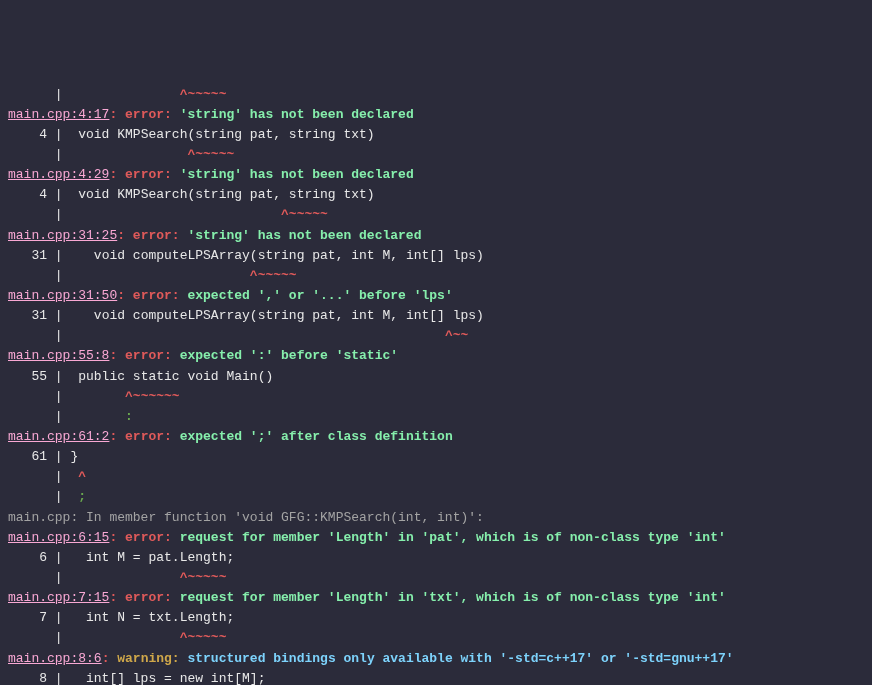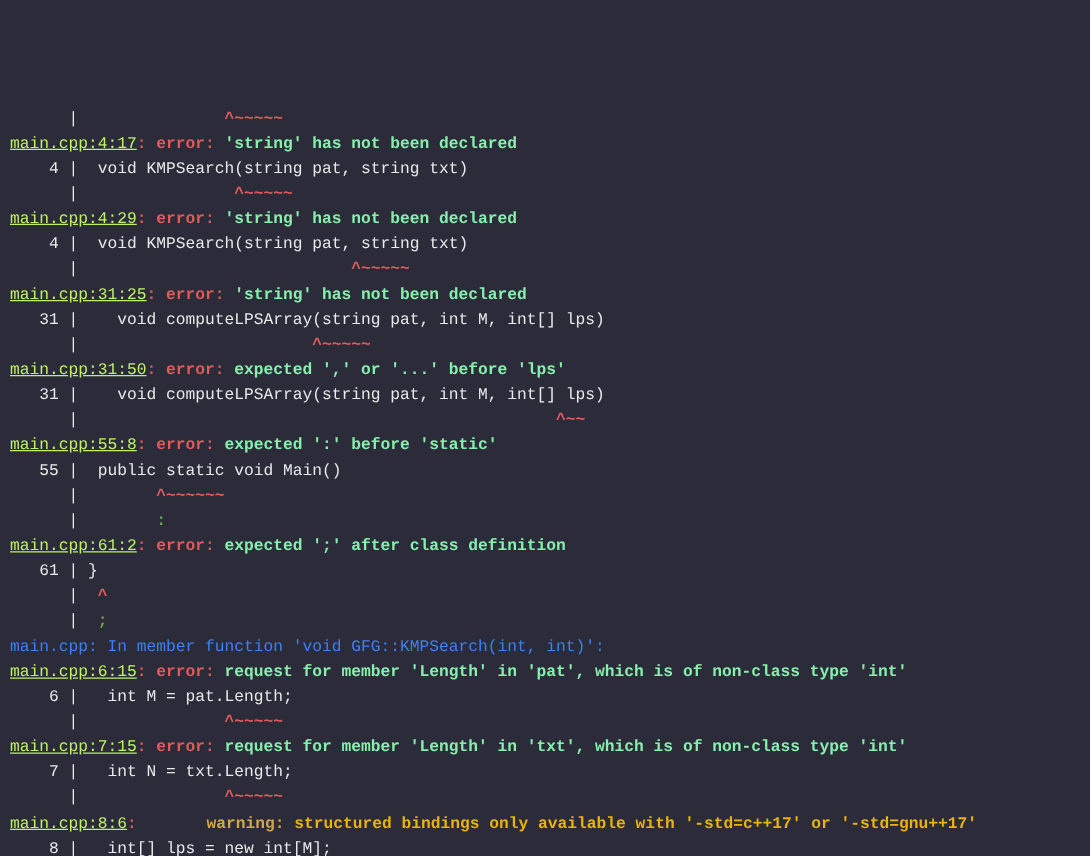--- a/index.html
+++ b/index.html
@@ -6,28 +6,28 @@
   body {
     background: #2b2b3a;
     font-family: "Consolas", "Courier New", monospace;
     font-size: 13px;
     line-height: 1.55;
     color: #d6d6d6;
     padding: 4px 8px;
     white-space: pre;
     overflow-x: auto;
   }
-  .loc { color: #bef264; text-decoration: underline; }
+  .loc { color: #f9a8d4; text-decoration: underline; }
   .err { color: #e05a5a; font-weight: bold; }
   .msg { color: #86efac; font-weight: bold; }
-  .warn { color: #d0a84a; font-weight: bold; margin-left: 48px; }
-  .warnmsg { color: #eab308; font-weight: bold; }
+  .warn { color: #d0a84a; font-weight: bold; }
+  .warnmsg { color: #7dd3fc; font-weight: bold; }
   .code { color: #e8e8e8; }
   .hat { color: #e05a5a; font-weight: bold; }
-  .note { color: #3b82f6; }
+  .note { color: #a3a3a3; }
   .fix { color: #6aa84f; font-weight: bold; }
   .line { display: block; }
 </style>
 </head>
 <body>
 
 
 
 <div id="output"><span class="line"><span class="code">      |               </span><span class="hat">^~~~~~</span></span><span class="line"><span class="loc">main.cpp:4:17</span><span class="err">: </span><span class="err">error: </span><span class="msg">'string' has not been declared</span></span><span class="line"><span class="code">    4 |  </span><span class="code">void KMPSearch(string pat, string txt)</span></span><span class="line"><span class="code">      |                </span><span class="hat">^~~~~~</span></span><span class="line"><span class="loc">main.cpp:4:29</span><span class="err">: </span><span class="err">error: </span><span class="msg">'string' has not been declared</span></span><span class="line"><span class="code">    4 |  </span><span class="code">void KMPSearch(string pat, string txt)</span></span><span class="line"><span class="code">      |                            </span><span class="hat">^~~~~~</span></span><span class="line"><span class="loc">main.cpp:31:25</span><span class="err">: </span><span class="err">error: </span><span class="msg">'string' has not been declared</span></span><span class="line"><span class="code">   31 |    </span><span class="code">void computeLPSArray(string pat, int M, int[] lps)</span></span><span class="line"><span class="code">      |                        </span><span class="hat">^~~~~~</span></span><span class="line"><span class="loc">main.cpp:31:50</span><span class="err">: </span><span class="err">error: </span><span class="msg">expected ',' or '...' before 'lps'</span></span><span class="line"><span class="code">   31 |    </span><span class="code">void computeLPSArray(string pat, int M, int[] lps)</span></span><span class="line"><span class="code">      |                                                 </span><span class="hat">^~~</span></span><span class="line"><span class="loc">main.cpp:55:8</span><span class="err">: </span><span class="err">error: </span><span class="msg">expected ':' before 'static'</span></span><span class="line"><span class="code">   55 |  </span><span class="code">public static void Main()</span></span><span class="line"><span class="code">      |        </span><span class="hat">^~~~~~~</span></span><span class="line"><span class="code">      |        </span><span class="fix">:</span></span><span class="line"><span class="loc">main.cpp:61:2</span><span class="err">: </span><span class="err">error: </span><span class="msg">expected ';' after class definition</span></span><span class="line"><span class="code">   61 | </span><span class="code">}</span></span><span class="line"><span class="code">      |  </span><span class="hat">^</span></span><span class="line"><span class="code">      |  </span><span class="fix">;</span></span><span class="line"><span class="note">main.cpp: In member function 'void GFG::KMPSearch(int, int)':</span></span><span class="line"><span class="loc">main.cpp:6:15</span><span class="err">: </span><span class="err">error: </span><span class="msg">request for member 'Length' in 'pat', which is of non-class type 'int'</span></span><span class="line"><span class="code">    6 |   </span><span class="code">int M = pat.Length;</span></span><span class="line"><span class="code">      |               </span><span class="hat">^~~~~~</span></span><span class="line"><span class="loc">main.cpp:7:15</span><span class="err">: </span><span class="err">error: </span><span class="msg">request for member 'Length' in 'txt', which is of non-class type 'int'</span></span><span class="line"><span class="code">    7 |   </span><span class="code">int N = txt.Length;</span></span><span class="line"><span class="code">      |               </span><span class="hat">^~~~~~</span></span><span class="line"><span class="loc">main.cpp:8:6</span><span class="err">: </span><span class="warn">warning: </span><span class="warnmsg">structured bindings only available with '-std=c++17' or '-std=gnu++17'</span></span><span class="line"><span class="code">    8 |   </span><span class="code">int[] lps = new int[M];</span></span></div>
 

